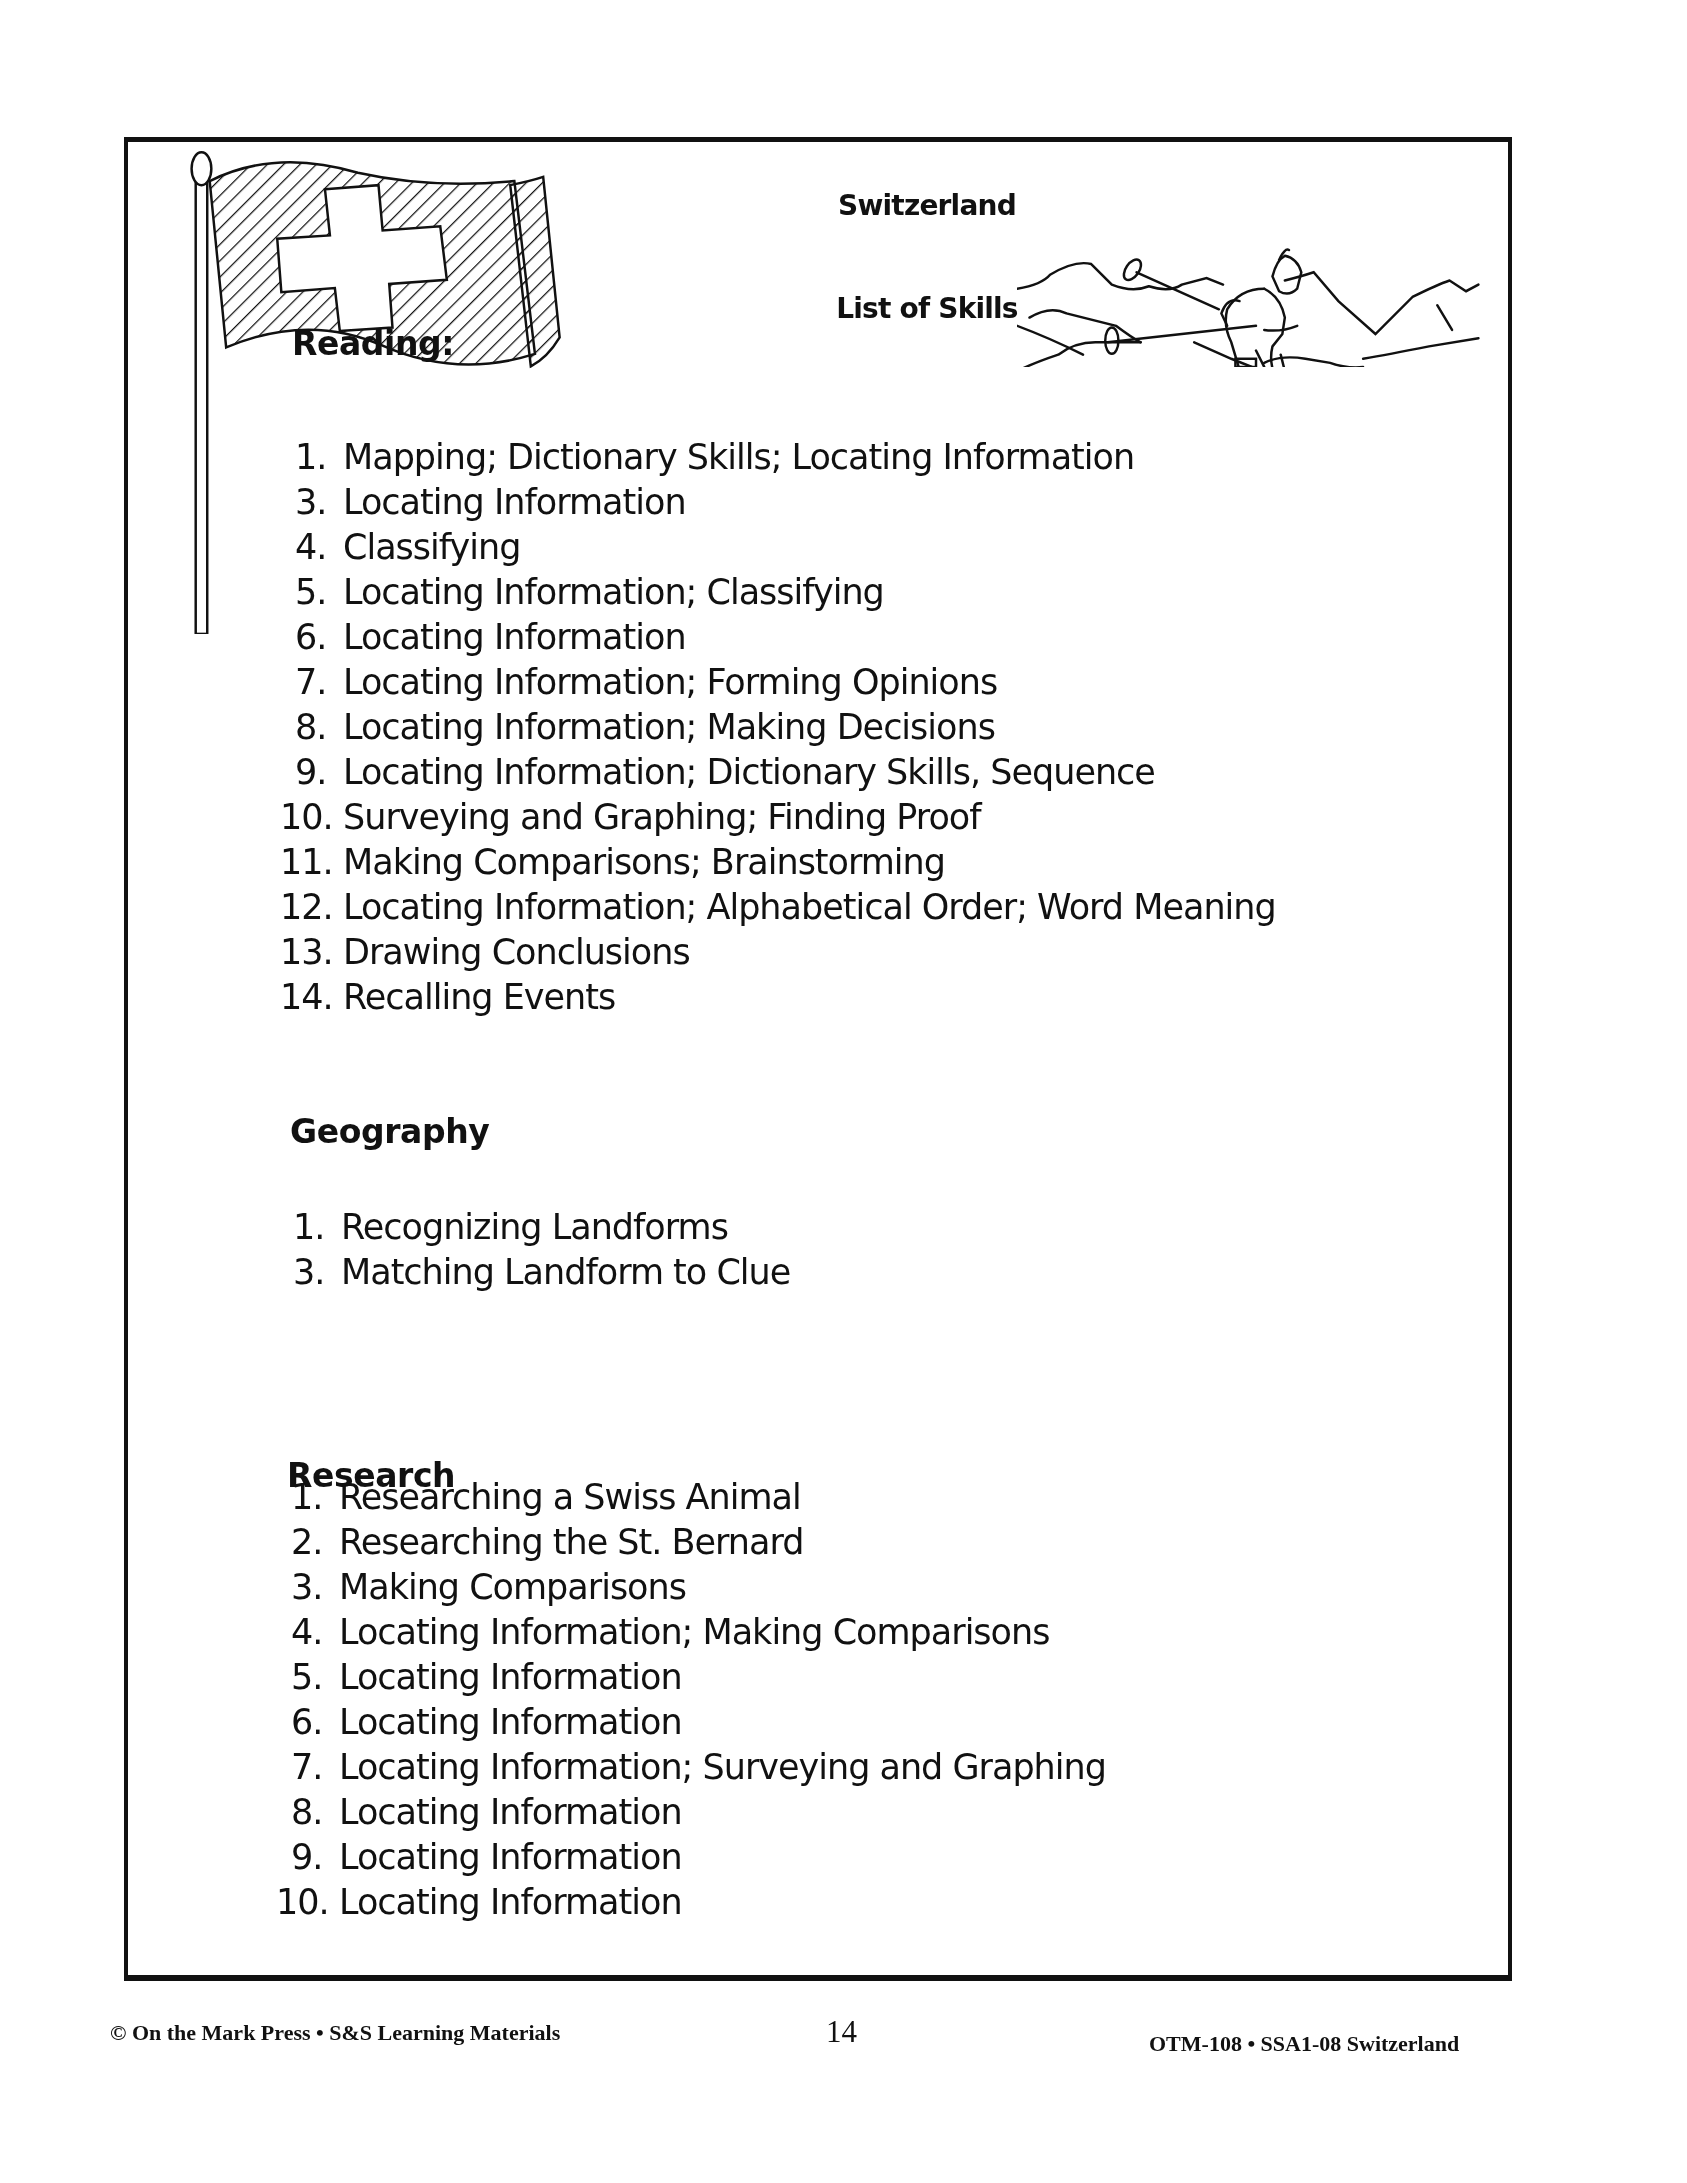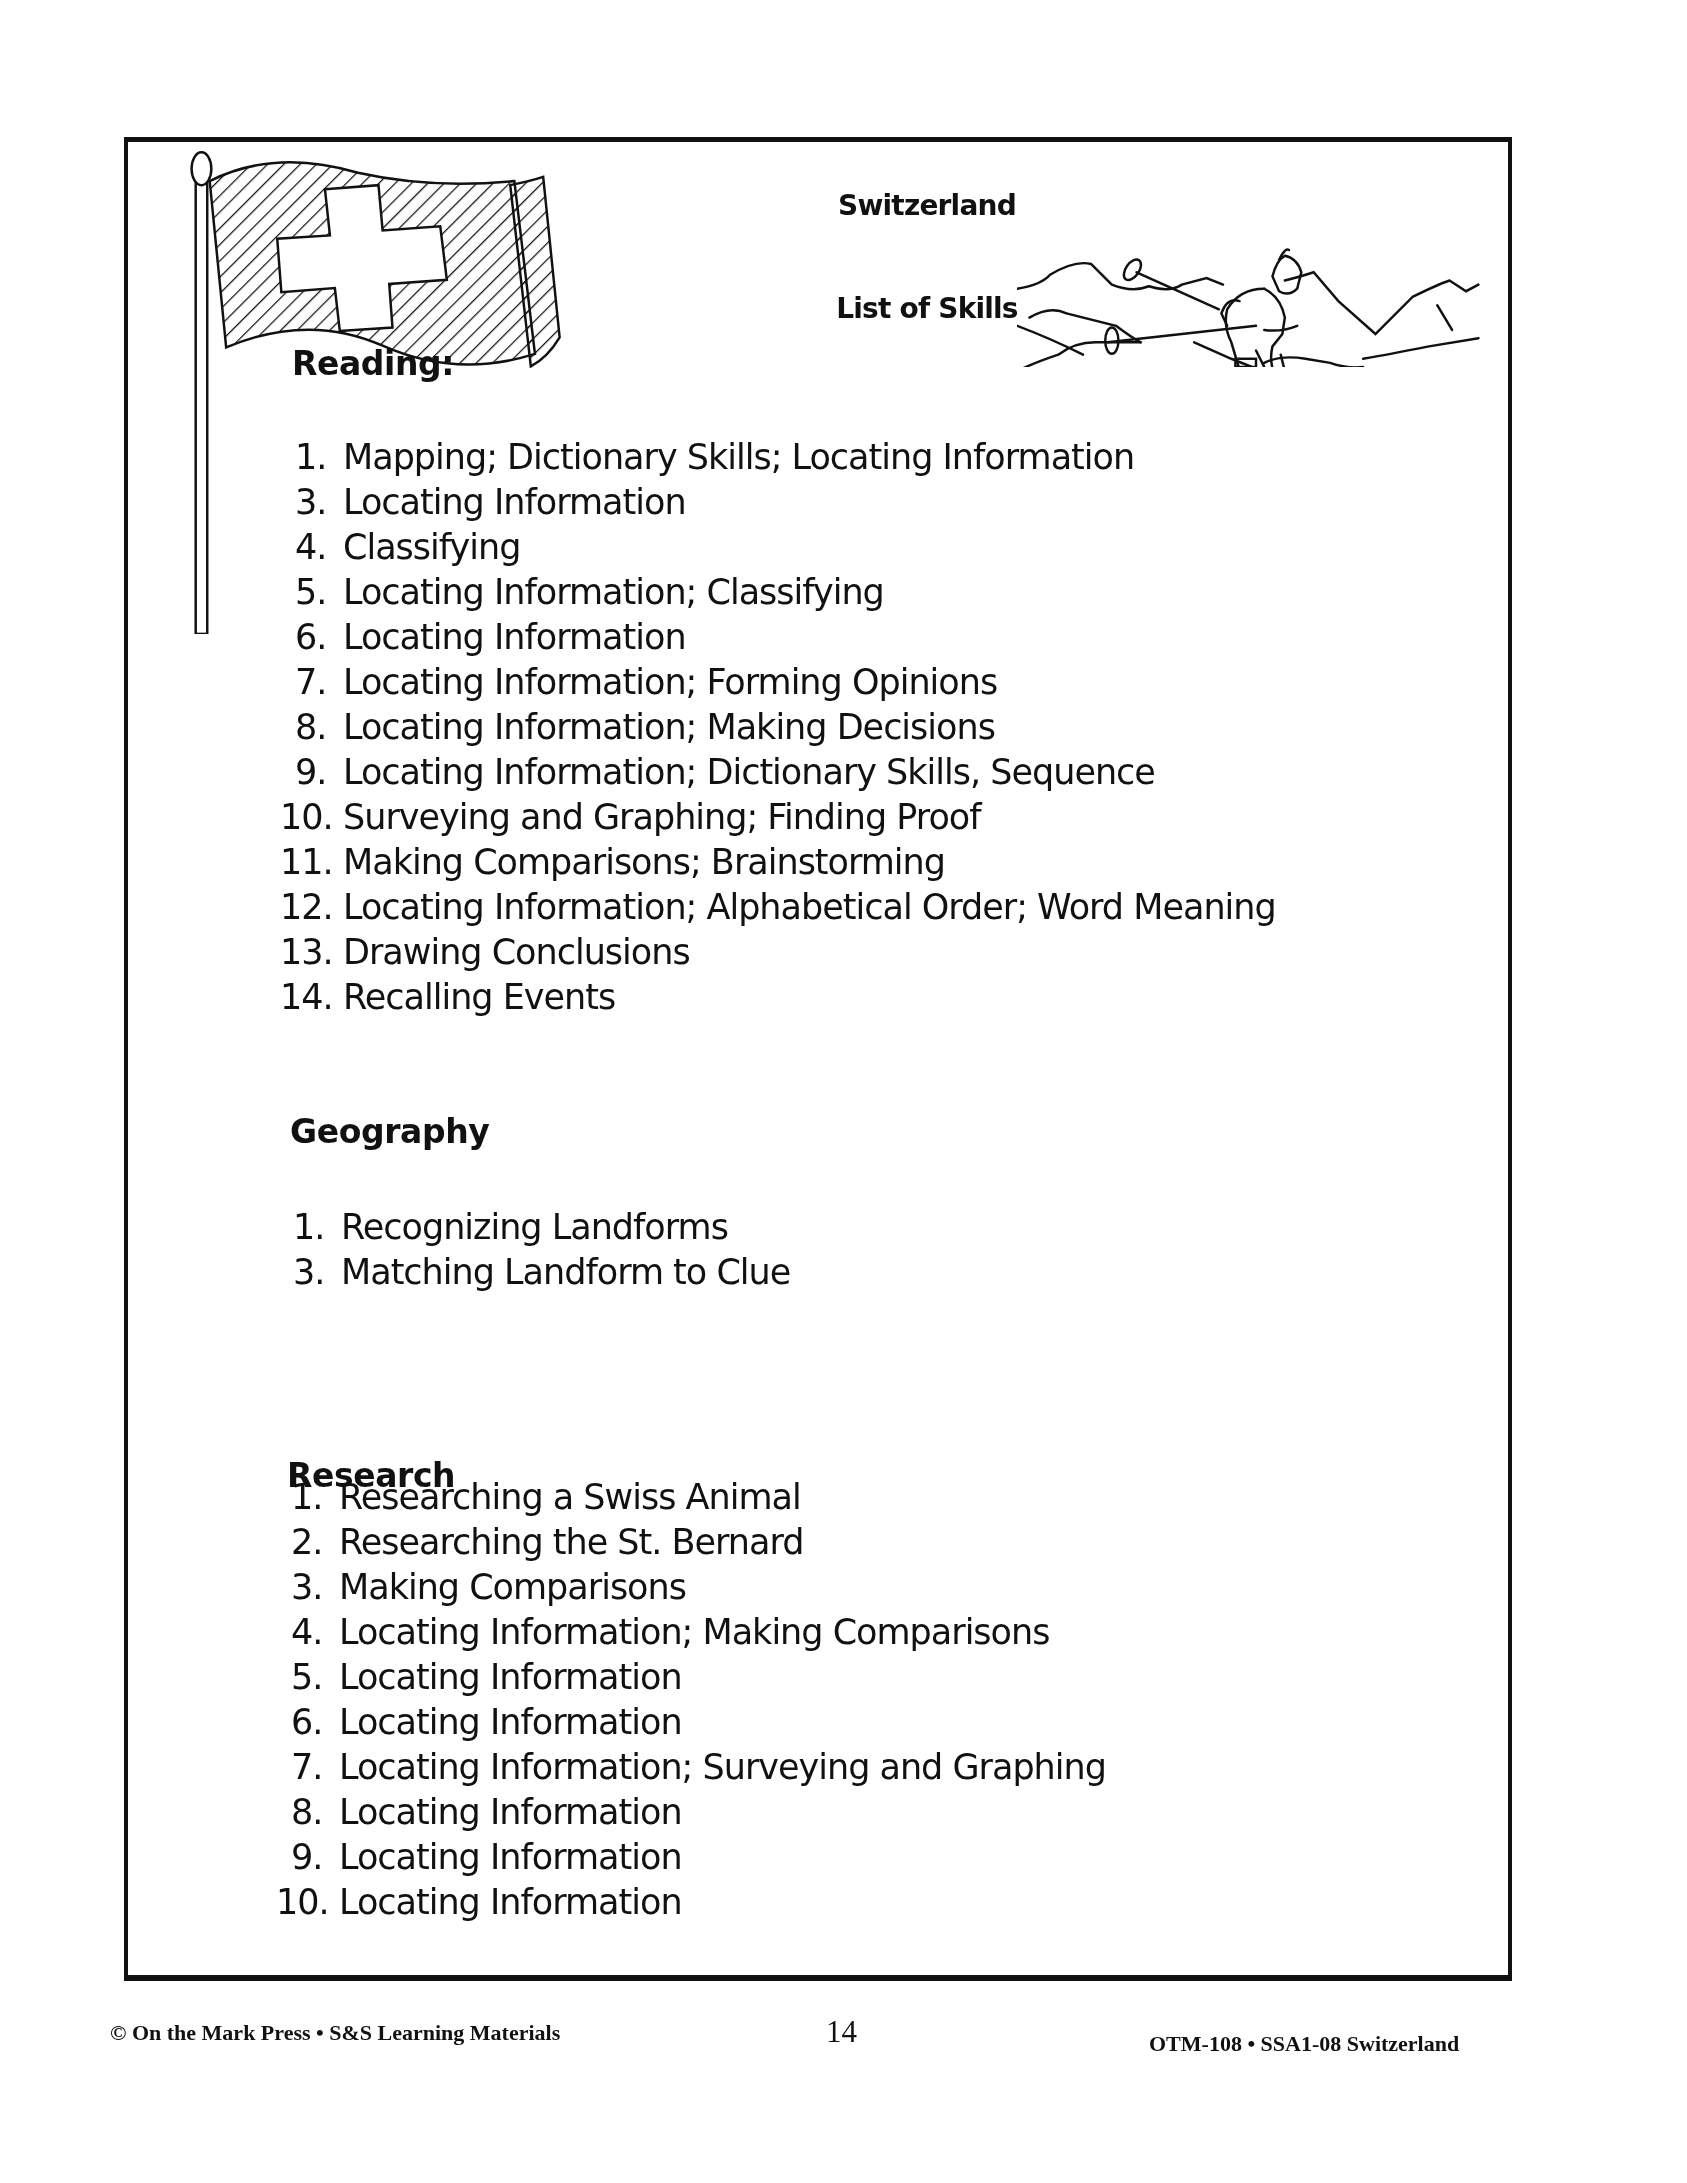--- a/index.html
+++ b/index.html
@@ -76,21 +76,21 @@
     <path d="M310 100 Q315 80 325 75 Q340 78 345 95 L340 115 Q330 125 318 118 Z"></path>
     <path d="M318 80 Q325 65 330 68"></path>
     <path d="M300 115 Q270 115 255 140 Q250 160 260 180 L275 230 L290 240 L305 235 L300 210 L290 190"></path>
     <path d="M300 115 Q320 125 325 150 L322 170 L310 185 Q305 205 315 225 L330 232 L325 215 L320 195"></path>
     <path d="M270 130 Q255 125 248 145 L255 160"></path>
     <path d="M300 165 Q320 168 340 160"></path>
     <rect x="265" y="200" width="25" height="10"></rect>
   </g>
 </svg>
 
-<div class="heading" style="left:292px; top:344px;">Reading:</div>
+<div class="heading" style="left:292px; top:324px;">Reading:</div>
 <ul class="list" style="left:280px; top:435px;">
   <li><span class="num">1.</span><span>Mapping; Dictionary Skills; Locating Information</span></li>
   <li><span class="num">3.</span><span>Locating Information</span></li>
   <li><span class="num">4.</span><span>Classifying</span></li>
   <li><span class="num">5.</span><span>Locating Information; Classifying</span></li>
   <li><span class="num">6.</span><span>Locating Information</span></li>
   <li><span class="num">7.</span><span>Locating Information; Forming Opinions</span></li>
   <li><span class="num">8.</span><span>Locating Information; Making Decisions</span></li>
   <li><span class="num">9.</span><span>Locating Information; Dictionary Skills, Sequence</span></li>
   <li><span class="num">10.</span><span>Surveying and Graphing; Finding Proof</span></li>

